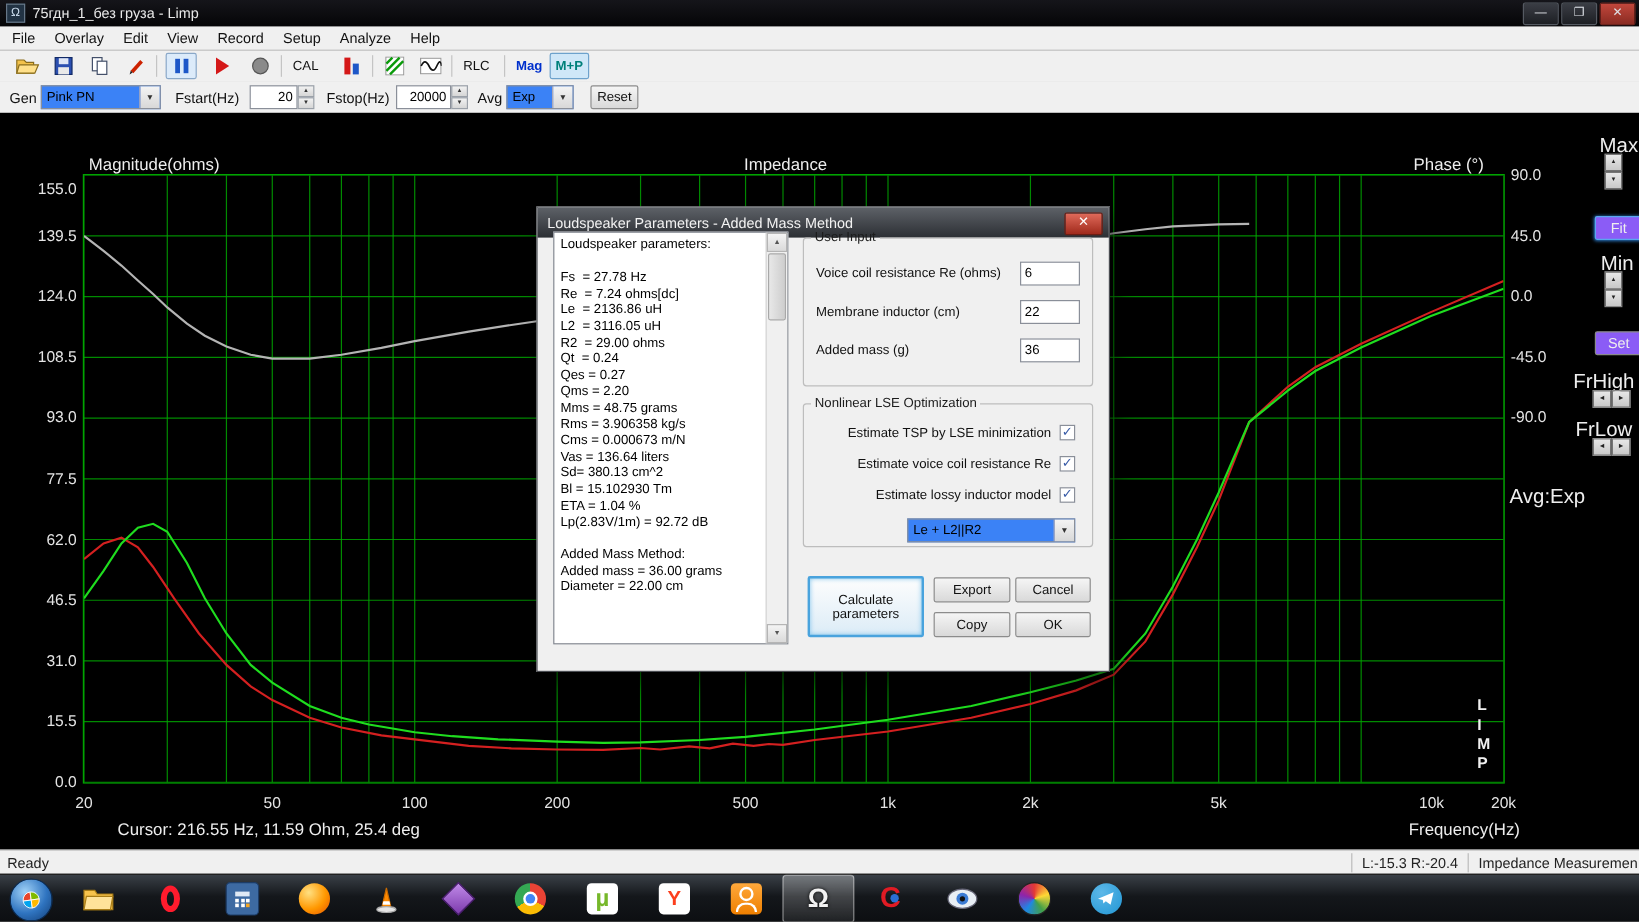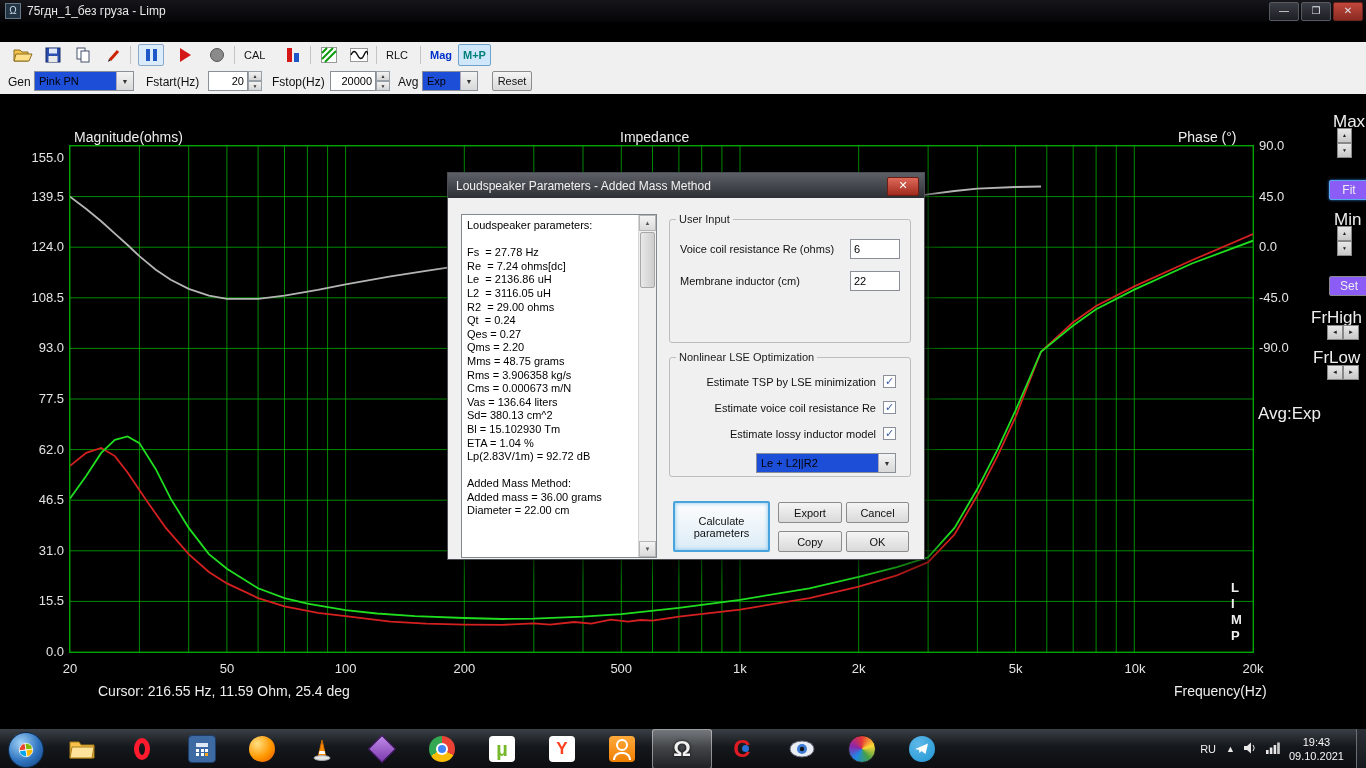--- a/index.html
+++ b/index.html
@@ -19,21 +19,21 @@
   .menu-item{font-size:12px;color:#111;padding:2px 8px;}
 
   
   #toolbar1{position:absolute;left:0;top:42px;width:1366px;height:26px;background:#f0f0f0;border-bottom:1px solid #dcdcdc;}
   #toolbar2{position:absolute;left:0;top:68px;width:1366px;height:26px;background:#f0f0f0;border-bottom:2px solid #cfcfcf;}
   .tb-btn{position:absolute;top:2px;width:26px;height:22px;display:flex;align-items:center;justify-content:center;box-sizing:border-box;}
   .tb-btn.pressed{background:#dcebfa;border:1px solid #8aa8c8;border-radius:2px;}
   .tb-text{position:absolute;top:2px;height:22px;display:flex;align-items:center;justify-content:center;font-size:11px;color:#111;padding:0 4px;box-sizing:border-box;}
   .tb-sep{position:absolute;top:4px;width:1px;height:18px;background:#c4c4c4;}
   .lbl{position:absolute;font-size:12px;color:#111;top:7px;}
-  .combo{position:absolute;top:3px;height:20px;background:#1d4ed8;border:1px solid #8a8f99;display:flex;align-items:center;box-sizing:border-box;}
+  .combo{position:absolute;top:3px;height:20px;background:#3b82f6;border:1px solid #8a8f99;display:flex;align-items:center;box-sizing:border-box;}
   .combo-text{flex:1;font-size:11px;padding-left:4px;color:#000;white-space:nowrap;overflow:hidden;}
   .combo-arrow{width:16px;height:100%;background:linear-gradient(#f4f4f4,#d8d8d8);border-left:1px solid #aab;display:flex;align-items:center;justify-content:center;font-size:7px;color:#333;}
   .spinbox{position:absolute;top:3px;height:20px;display:flex;}
   .spin-input{height:20px;border:1px solid #8a8f99;background:#fff;font-size:11px;text-align:right;padding:0 3px;box-sizing:border-box;font-family:"Liberation Sans",sans-serif;}
   .spin-v{width:14px;height:20px;display:flex;flex-direction:column;}
   .spin-v div{flex:1;background:linear-gradient(#f2f2f2,#d6d6d6);border:1px solid #9aa0a8;font-size:5px;line-height:8px;text-align:center;color:#333;box-sizing:border-box;}
   .btn{background:linear-gradient(#f5f5f5,#d9d9d9);border:1px solid #8c8c8c;border-radius:2px;font-size:11px;color:#111;display:flex;align-items:center;justify-content:center;box-sizing:border-box;font-family:"Liberation Sans",sans-serif;}
 
   
   #main{position:absolute;left:0;top:94px;width:1366px;height:614px;background:#000;}
@@ -57,21 +57,21 @@
   #statusbar{position:absolute;left:0;top:708px;width:1366px;height:20px;background:#f0f0f0;border-top:1px solid #c8c8c8;display:flex;align-items:center;font-size:12px;color:#222;}
   #status-left{padding-left:6px;flex:1;}
   .status-seg{border-left:1px solid #bbb;height:16px;display:flex;align-items:center;padding:0 8px;white-space:nowrap;}
   #status-mode{width:126px;overflow:hidden;}
 
   
   #dialog{position:absolute;left:447px;top:172px;width:478px;height:388px;background:#f0f0f0;border:1px solid #4a4d52;box-shadow:6px 8px 18px rgba(0,0,0,0.65);z-index:40;box-sizing:border-box;}
   #dlg-title{position:absolute;left:0;top:0;width:100%;height:25px;background:linear-gradient(#5d6167,#2c2f34);display:flex;align-items:center;box-sizing:border-box;}
   #dlg-title span.t{color:#f2f2f2;font-size:12px;padding-left:8px;}
   #dlg-close{position:absolute;right:5px;top:4px;width:30px;height:17px;background:linear-gradient(#e06a5a,#a02a1c);border:1px solid #6d1d13;border-radius:2px;color:#fff;font-size:11px;line-height:15px;text-align:center;}
-  #dlg-body{position:absolute;left:0;top:36px;width:478px;height:363px;}
+  #dlg-body{position:absolute;left:0;top:15px;width:478px;height:363px;}
   #params-box{position:absolute;left:13px;top:5px;width:196px;height:344px;background:#fff;border:1px solid #828790;box-sizing:border-box;}
   #params-text{position:absolute;left:5px;top:4px;right:20px;bottom:4px;font-size:11px;line-height:13.6px;color:#000;white-space:pre;overflow:hidden;}
   #params-scroll{position:absolute;right:0;top:0;width:17px;height:100%;background:#f0f0f0;border-left:1px solid #d5d5d5;}
   .sb-btn{position:absolute;left:0;width:17px;height:16px;background:linear-gradient(#f4f4f4,#dadada);border:1px solid #b5b5b5;font-size:6px;text-align:center;line-height:15px;color:#555;box-sizing:border-box;}
   #sb-thumb{position:absolute;left:1px;top:17px;width:15px;height:56px;background:linear-gradient(90deg,#e8e8e8,#cdcdcd);border:1px solid #a8a8a8;border-radius:2px;box-sizing:border-box;}
   .grp{position:absolute;border:1px solid #bdbdbd;border-radius:3px;margin:0;padding:0;}
   .grp legend{font-size:11px;color:#1c1c1c;margin-left:6px;padding:0 3px;}
   .fieldrow{position:absolute;left:0;width:100%;height:22px;}
   .fieldrow .flabel{position:absolute;left:10px;top:4px;font-size:11px;color:#111;}
   .fieldrow input{position:absolute;right:10px;top:0;width:50px;height:20px;border:1px solid #8a8f99;font-size:11px;padding:0 3px;box-sizing:border-box;font-family:"Liberation Sans",sans-serif;}
@@ -103,20 +103,30 @@
   <div id="titlebar">
     <div id="app-icon">Ω</div>
     <span id="win-title">75гдн_1_без груза - Limp</span>
     <div class="win-btns">
       <div class="win-btn">—</div>
       <div class="win-btn">❐</div>
       <div class="win-btn close">✕</div>
     </div>
   </div>
 
+  <div id="menubar">
+    <span class="menu-item">File</span>
+    <span class="menu-item">Overlay</span>
+    <span class="menu-item">Edit</span>
+    <span class="menu-item">View</span>
+    <span class="menu-item">Record</span>
+    <span class="menu-item">Setup</span>
+    <span class="menu-item">Analyze</span>
+    <span class="menu-item">Help</span>
+  </div>
 
   <div id="toolbar1">
     <div class="tb-btn" style="left:10px">
       <svg width="20" height="16" viewBox="0 0 20 16">
           <path d="M1,3 L7,3 L9,5 L15,5 L15,14 L1,14 Z" fill="#f3c24b" stroke="#8a6d1d"></path>
           <path d="M3,7 L19,7 L16,14 L1,14 Z" fill="#ffe08a" stroke="#8a6d1d"></path>
         </svg>
     </div>
     <div class="tb-btn" style="left:40px">
       <svg width="16" height="16" viewBox="0 0 16 16">
@@ -284,20 +294,25 @@
       <div>◄</div>
       <div>►</div>
     </div>
   <div class="sp-label" style="left:1313px;top:348px;">FrLow</div>
   <div class="spin-h" style="left:1327px;top:365px;">
       <div>◄</div>
       <div>►</div>
     </div>
   <div class="sp-label" style="left:1258px;top:404px;">Avg:Exp</div>
 
+  <div id="statusbar">
+    <span id="status-left">Ready</span>
+    <span class="status-seg">L:-15.3   R:-20.4</span>
+    <span class="status-seg" id="status-mode">Impedance Measuremen</span>
+  </div>
 
   <div id="dialog">
     <div id="dlg-title">
       <span class="t">Loudspeaker Parameters - Added Mass Method</span>
       <div id="dlg-close">✕</div>
     </div>
     <div id="dlg-body">
       <div id="params-box">
         <div id="params-text">Loudspeaker parameters:
 
@@ -331,20 +346,24 @@
       <fieldset class="grp" style="left:221px;top:4px;width:240px;height:128px;">
         <legend>User Input</legend>
         <div class="fieldrow" style="top:14px;">
           <span class="flabel">Voice coil resistance Re (ohms)</span>
           <input readonly="" value="6" style="">
         </div>
         <div class="fieldrow" style="top:46px;">
           <span class="flabel">Membrane inductor (cm)</span>
           <input readonly="" value="22" style="">
         </div>
+        <div class="fieldrow" style="top:78px;">
+          <span class="flabel">Added mass (g)</span>
+          <input readonly="" value="36" style="">
+        </div>
       </fieldset>
 
       <fieldset class="grp" style="left:221px;top:142px;width:240px;height:124px;">
         <legend>Nonlinear LSE Optimization</legend>
         <div class="checkrow" style="top:12px;">
           <span class="clabel">Estimate TSP by LSE minimization</span>
           <span class="checkbox checked"></span>
         </div>
         <div class="checkrow" style="top:38px;">
           <span class="clabel">Estimate voice coil resistance Re</span>
@@ -449,48 +468,31 @@
         <span style="width:26px;height:26px;border-radius:50%;background:conic-gradient(#e53935,#fdd835,#43a047,#1e88e5,#8e24aa,#e53935);display:inline-block;border:1px solid #222;"></span>
       </div>
       <div class="slot">
         <span style="width:26px;height:26px;border-radius:50%;background:radial-gradient(circle at 35% 30%,#5db8e8,#2196d4);display:flex;align-items:center;justify-content:center;">
             <svg width="14" height="12" viewBox="0 0 14 12">
               <path d="M0,6 L13,0.5 L10.5,11 L6.5,8 L4.5,10 L4,7 Z" fill="#fff"></path>
             </svg>
           </span>
       </div>
     </div>
-    <div id="tray">
-      <span class="tray-txt">RU</span>
-      <span class="tray-ic" style="font-size:9px;">▲</span>
-      <span class="tray-ic"><svg width="13" height="12" viewBox="0 0 13 12">
-            <path d="M0,4 L3,4 L7,0.5 L7,11.5 L3,8 L0,8 Z" fill="#e8e8e8"></path>
-            <path d="M9,3 Q11.5,6 9,9" stroke="#e8e8e8" fill="none"></path>
-          </svg></span>
-      <span class="tray-ic"><svg width="14" height="12" viewBox="0 0 14 12">
-            <rect x="0" y="8" width="2.6" height="4" fill="#e8e8e8"></rect>
-            <rect x="3.8" y="5.5" width="2.6" height="6.5" fill="#e8e8e8"></rect>
-            <rect x="7.6" y="3" width="2.6" height="9" fill="#e8e8e8"></rect>
-            <rect x="11.2" y="0.5" width="2.6" height="11.5" fill="#cfcfcf"></rect>
-          </svg></span>
-      <span id="clock">19:43
-09.10.2021</span>
-      <div id="show-desktop"></div>
-    </div>
   </div>
 
 <div class="tick-label" style="left: 45px; top: 661px; width: 50px; text-align: center;">20</div>
     <div class="tick-label" style="left: 201.921px; top: 661px; width: 50px; text-align: center;">50</div>
     <div class="tick-label" style="left: 320.627px; top: 661px; width: 50px; text-align: center;">100</div>
     <div class="tick-label" style="left: 439.333px; top: 661px; width: 50px; text-align: center;">200</div>
     <div class="tick-label" style="left: 596.254px; top: 661px; width: 50px; text-align: center;">500</div>
     <div class="tick-label" style="left: 714.961px; top: 661px; width: 50px; text-align: center;">1k</div>
     <div class="tick-label" style="left: 833.667px; top: 661px; width: 50px; text-align: center;">2k</div>
     <div class="tick-label" style="left: 990.588px; top: 661px; width: 50px; text-align: center;">5k</div>
-    <div class="tick-label" style="left: 1110px; top: 661px; width: 50px; text-align: center;">10k</div>
+    <div class="tick-label" style="left: 1168px; top: 661px; width: 50px; text-align: center;">10k</div>
     <div class="tick-label" style="left: 1228px; top: 661px; width: 50px; text-align: center;">20k</div>
     <div class="tick-label" style="left: 4px; top: 150px; width: 60px; text-align: right;">155.0</div>
     <div class="tick-label" style="left: 4px; top: 188.6px; width: 60px; text-align: right;">139.5</div>
     <div class="tick-label" style="left: 4px; top: 239.2px; width: 60px; text-align: right;">124.0</div>
     <div class="tick-label" style="left: 4px; top: 289.8px; width: 60px; text-align: right;">108.5</div>
     <div class="tick-label" style="left: 4px; top: 340.4px; width: 60px; text-align: right;">93.0</div>
     <div class="tick-label" style="left: 4px; top: 391px; width: 60px; text-align: right;">77.5</div>
     <div class="tick-label" style="left: 4px; top: 441.6px; width: 60px; text-align: right;">62.0</div>
     <div class="tick-label" style="left: 4px; top: 492.2px; width: 60px; text-align: right;">46.5</div>
     <div class="tick-label" style="left: 4px; top: 542.8px; width: 60px; text-align: right;">31.0</div>

